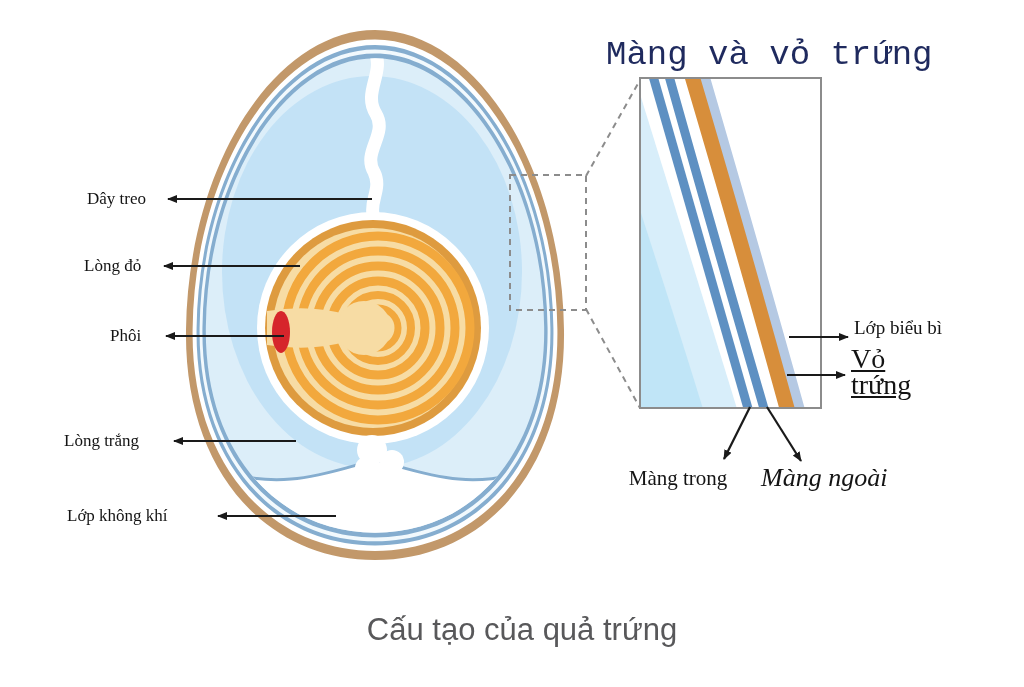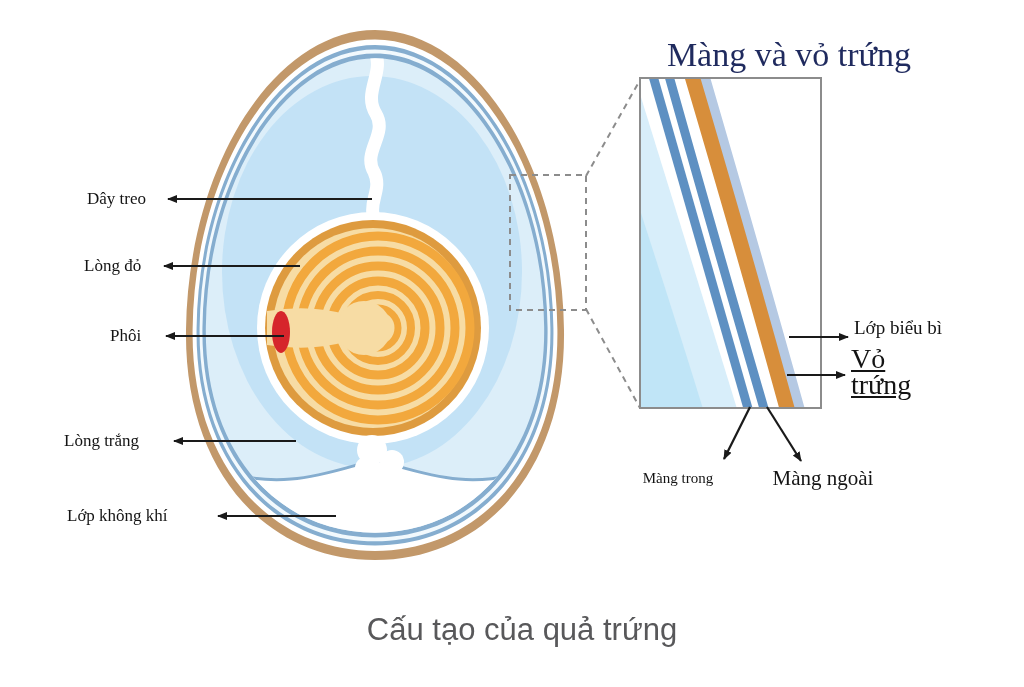--- a/index.html
+++ b/index.html
@@ -17,21 +17,21 @@
     font-size:17px;line-height:26px;
     color:var(--c-label-text,#141414);
     white-space:nowrap;
   }
   .label.wrap{white-space:normal;}
   .label.centered{text-align:center;}
   .inset-title{
     position:absolute;
     left:606px;top:36px;width:305px;
     text-align:right;
-    font-family:Liberation Serif, serif;
+    font-family:Liberation Mono, monospace;
     font-size:34px;line-height:38px;
     color:var(--c-title,#1F2A5E);
     white-space:nowrap;
   }
   .caption{
     position:absolute;
     left:0;top:610px;width:1044px;
     text-align:center;
     font-family:"Liberation Sans", sans-serif;
     font-size:31px;line-height:40px;
@@ -138,17 +138,17 @@
   <div class="label" style="left:87px;top:186px;">Dây treo</div>
   <div class="label" style="left:84px;top:253px;">Lòng đỏ</div>
   <div class="label" style="left:110px;top:323px;font-family:Liberation Serif, serif;">Phôi</div>
   <div class="label" style="left:64px;top:428px;">Lòng trắng</div>
   <div class="label" style="left:67px;top:503px;">Lớp không khí</div>
 
   <div class="inset-title">Màng và vỏ trứng</div>
 
   <div class="label wrap" style="left:854px;top:315px;width:96px;font-size:19px;">Lớp biểu bì</div>
   <div class="label wrap" style="left:851px;top:346px;width:62px;font-size:28px;text-decoration:underline;">Vỏ trứng</div>
-  <div class="label centered" style="left:617px;top:465px;width:122px;font-size:15px;">Màng trong</div>
-  <div class="label centered" style="left:761px;top:465px;width:124px;font-size:21px;">Màng ngoài</div>
+  <div class="label centered" style="left:617px;top:465px;width:122px;font-size:21px;">Màng trong</div>
+  <div class="label centered" style="left:761px;top:465px;width:124px;font-size:26px;font-style:italic;">Màng ngoài</div>
 
   <div class="caption">Cấu tạo của quả trứng</div>
 </div>
 
 </body></html>

